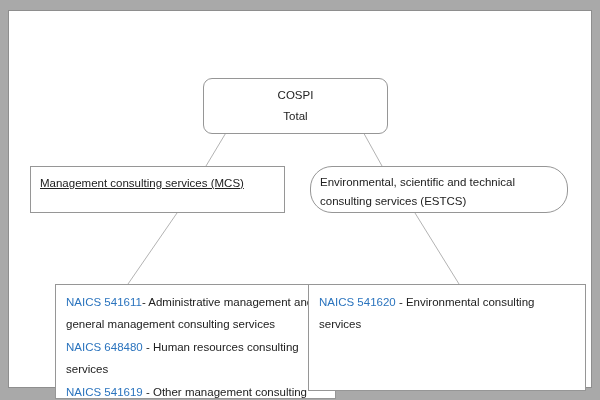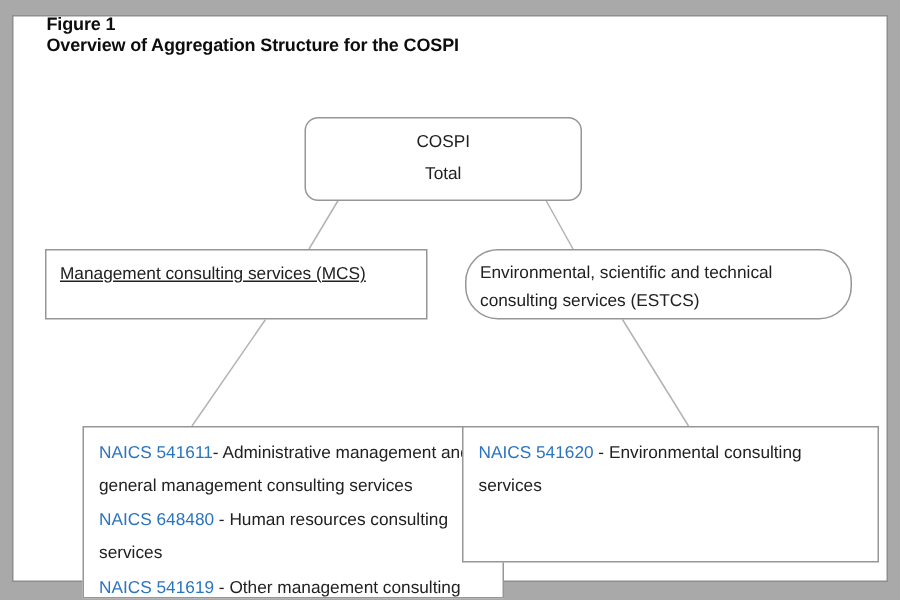--- a/index.html
+++ b/index.html
@@ -70,42 +70,38 @@
     padding: 6px 10px;
     line-height: 22.4px;
   }
   .node-naics p { margin: 0; }
   .node-naics-left {
     left: 15px; top: 284px;
     width: 281px; height: 115px; margin-left: 40px;
   }
   .node-naics-right {
     left: 308px; top: 284px;
-    width: 278px; height: 91px;
+    width: 278px; height: 107px;
   }
   .naics-code { color: #2b74be; }
 </style>
 </head>
 <body>
 
 <div class="page">
 
   <div class="canvas"></div>
 
   <svg class="connectors" viewBox="0 0 600 400" xmlns="http://www.w3.org/2000/svg">
     <line x1="233" y1="121" x2="206" y2="166" stroke="#b3b3b3" stroke-width="1"></line>
     <line x1="357" y1="121" x2="382" y2="166" stroke="#b3b3b3" stroke-width="1"></line>
     <line x1="177" y1="213" x2="128" y2="284" stroke="#b3b3b3" stroke-width="1"></line>
     <line x1="415" y1="213" x2="459" y2="284" stroke="#b3b3b3" stroke-width="1"></line>
   </svg>
 
-  <div class="fig-title">
-    <div>Figure 1</div>
-    <div>Overview of Aggregation Structure for the COSPI</div>
-  </div>
 
   <div class="node node-root">
     <div>COSPI</div>
     <div>Total</div>
   </div>
 
   <div class="node node-mcs">
     <span>Management consulting services (MCS)</span>
   </div>
 

